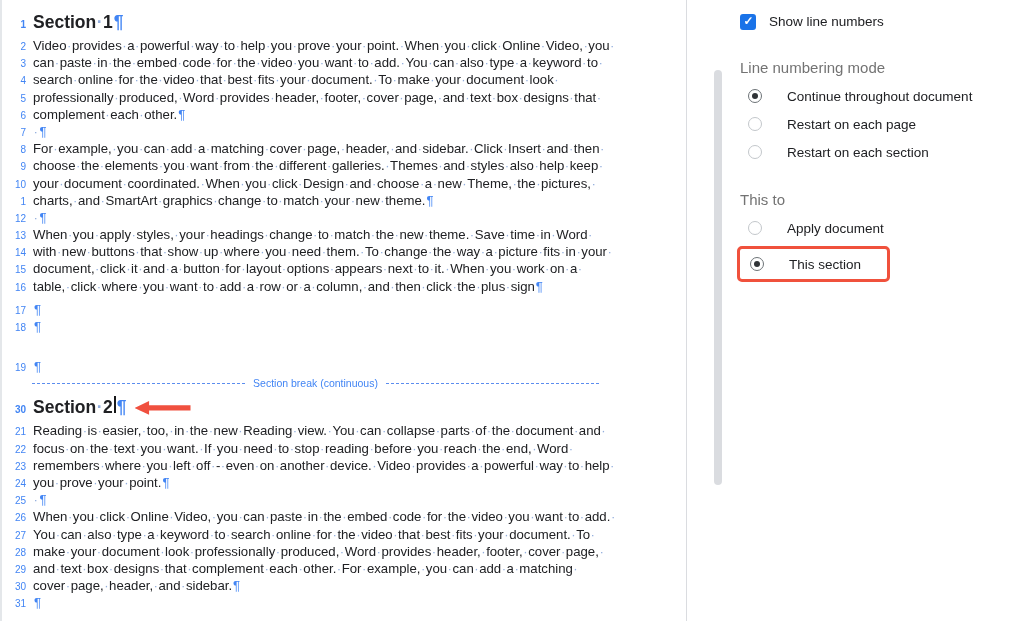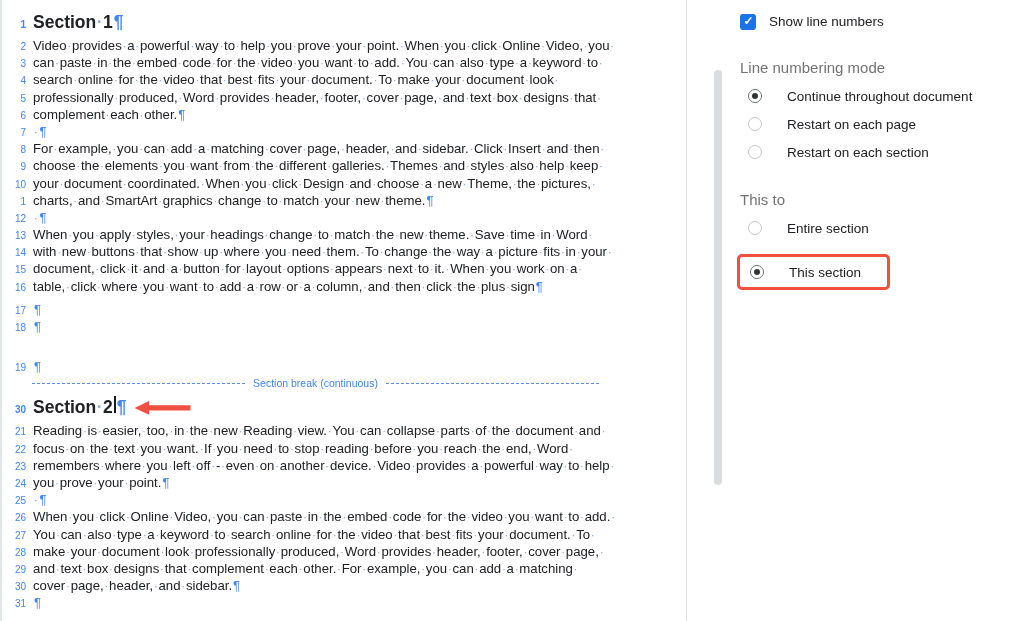--- a/index.html
+++ b/index.html
@@ -44,21 +44,21 @@
             color:#fff;font-size:12px;font-weight:bold;}
   .check-label{font-size:13.5px;color:#202124;}
   .group-heading{font-size:15px;color:#737373;font-weight:500;margin:25px 0 6px;}
   .radio-row{display:flex;align-items:center;gap:25px;height:28px;padding-left:8px;}
   .radio{width:14px;height:14px;border-radius:50%;border:1.5px solid #c3c7cb;
          box-sizing:border-box;position:relative;background:#fff;flex:0 0 14px;}
   .radio.selected{border-color:#6d7377;}
   .radio.selected::after{content:"";position:absolute;left:2.5px;top:2.5px;
          width:6px;height:6px;border-radius:50%;background:#303437;}
   .radio-label{font-size:13.5px;color:#202124;}
-  .highlight-box{border:3px solid #f0513c;border-radius:5px;margin:12px 0 0 -3px;
+  .highlight-box{border:3px solid #f0513c;border-radius:5px;margin:4px 0 0 -3px;
                  padding:1px 26px 1px 2px;width:fit-content;}
 </style>
 </head>
 <body>
 
 <div id="app">
 
   <div class="doc-area">
     <div>
         <div class="line h1"><span class="ln">1</span><span class="txt">Section<span class="dot">·</span>1</span><span class="pilcrow">¶</span></div>
@@ -124,21 +124,21 @@
       </div>
       <div class="radio-row">
         <span class="radio"></span>
         <span class="radio-label">Restart on each section</span>
       </div>
 
       <div class="group-heading">This to</div>
 
       <div class="radio-row">
         <span class="radio"></span>
-        <span class="radio-label">Entire section</span>
+        <span class="radio-label">Apply document</span>
       </div>
 
       <div class="highlight-box">
         <div class="radio-row">
           <span class="radio selected"></span>
           <span class="radio-label">This section</span>
         </div>
       </div>
 
     </div>

